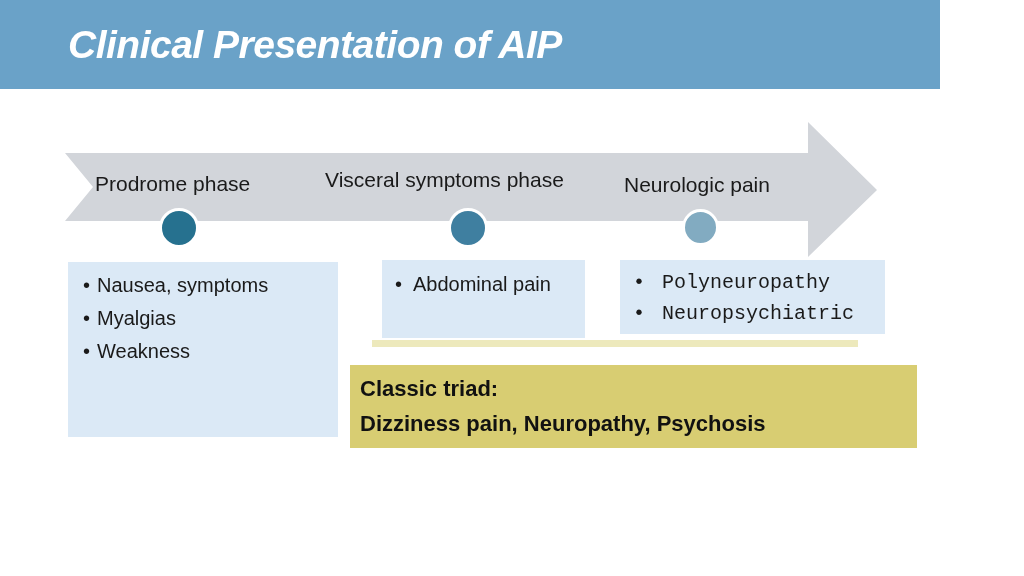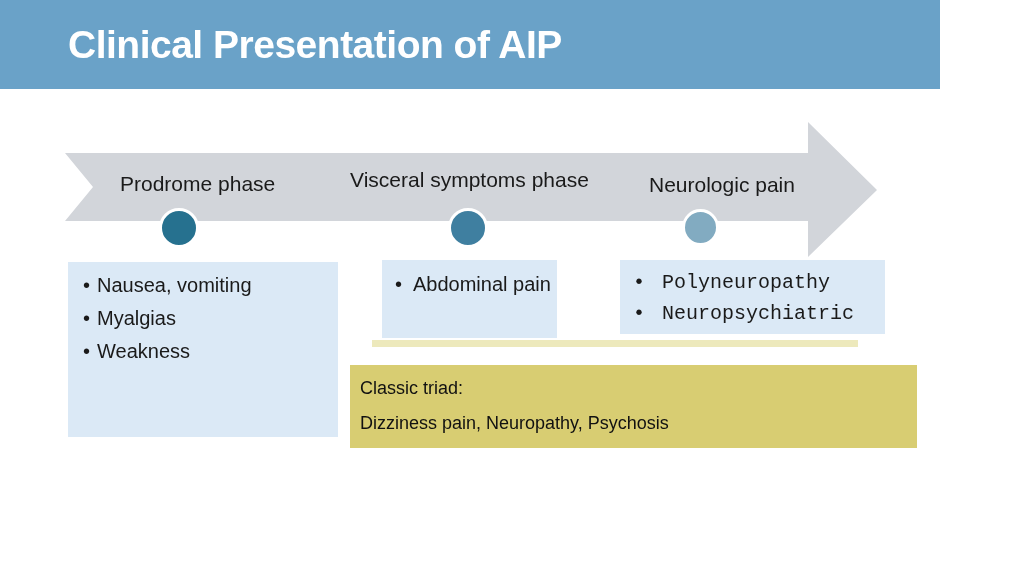--- a/index.html
+++ b/index.html
@@ -4,33 +4,32 @@
 <style>
   html,body{margin:0;padding:0;background:#ffffff;}
   .slide{
     position:relative;width:1024px;height:576px;overflow:hidden;
     background:#ffffff;font-family:"Liberation Sans",sans-serif;
   }
   
   .title-bar{
     position:absolute;left:0;top:0;width:940px;height:89px;
     background:var(--header,#6AA2C8);
-    display:flex;align-items:center;
+    display:flex;align-items:center;font-style:italic;
   }
   .title-bar h1{
     margin:0 0 0 68px;font-size:39px;font-weight:bold;letter-spacing:-0.5px;
     color:var(--title-text,#ffffff);
   }
   
   .arrow-svg{position:absolute;left:60px;top:115px;width:825px;height:150px;}
   
   .phase-label{
     position:absolute;font-size:21px;color:var(--body-text,#1a1a1a);
     white-space:nowrap;
-    margin-left:25px;
   }
   .phase-label.p1{left:95px;top:172px;}
   .phase-label.p2{left:325px;top:168px;}
   .phase-label.p3{left:624px;top:173px;}
   
   .dot{position:absolute;border-radius:50%;border:3px solid #ffffff;box-sizing:border-box;}
   .dot.d1{left:159px;top:208px;width:40px;height:40px;background:var(--dot-prodrome,#26718F);}
   .dot.d2{left:448px;top:208px;width:40px;height:40px;background:var(--dot-visceral,#3F7FA0);}
   .dot.d3{left:682px;top:209px;width:37px;height:37px;background:var(--dot-neurologic,#82ABC1);}
   
@@ -39,37 +38,37 @@
     color:var(--body-text,#1a1a1a);font-size:20px;
   }
   .list-box ul{list-style:none;margin:0;padding:0;}
   .list-box li{position:relative;}
   .list-box li::before{
     content:"\2022";position:absolute;left:0;color:#1a1a1a;
   }
   .box1{left:68px;top:262px;width:270px;height:175px;padding-top:7px;box-sizing:border-box;}
   .box1 li{line-height:33px;padding-left:29px;}
   .box1 li::before{left:15px;}
-  .box2{left:382px;top:260px;width:175px;height:78px;padding-top:8px;box-sizing:border-box;}
+  .box2{left:382px;top:260px;width:203px;height:78px;padding-top:8px;box-sizing:border-box;}
   .box2 li{line-height:32px;padding-left:31px;}
   .box2 li::before{left:13px;}
   .box3{left:620px;top:260px;width:265px;height:74px;padding-top:7px;box-sizing:border-box;}
   .box3 li{line-height:31px;padding-left:42px;font-family:Liberation Mono, monospace;}
   .box3 li::before{left:13px;}
   
   .pale-strip{
     position:absolute;left:372px;top:340px;width:486px;height:7px;
     background:#EDE9BC;
   }
   .callout{
     position:absolute;left:350px;top:365px;width:567px;height:83px;
     background:var(--box-yellow,#D8CD72);box-sizing:border-box;
     padding:6px 0 0 10px;color:#111111;
   }
-  .callout .line{font-size:18px;font-weight:normal;line-height:35px;white-space:nowrap;}
+  .callout .line{font-size:22px;font-weight:bold;line-height:35px;white-space:nowrap;}
 </style>
 </head>
 <body>
 
 <div class="slide">
 
   <header class="title-bar">
     <h1>Clinical Presentation of AIP</h1>
   </header>
 
@@ -80,21 +79,21 @@
   <div class="phase-label p1">Prodrome phase</div>
   <div class="phase-label p2">Visceral symptoms phase</div>
   <div class="phase-label p3">Neurologic pain</div>
 
   <div class="dot d1"></div>
   <div class="dot d2"></div>
   <div class="dot d3"></div>
 
   <div class="list-box box1">
     <ul>
-      <li>Nausea, vomiting</li>
+      <li>Nausea, symptoms</li>
       <li>Myalgias</li>
       <li>Weakness</li>
     </ul>
   </div>
 
   <div class="list-box box2">
     <ul>
       <li>Abdominal pain</li>
     </ul>
   </div>

